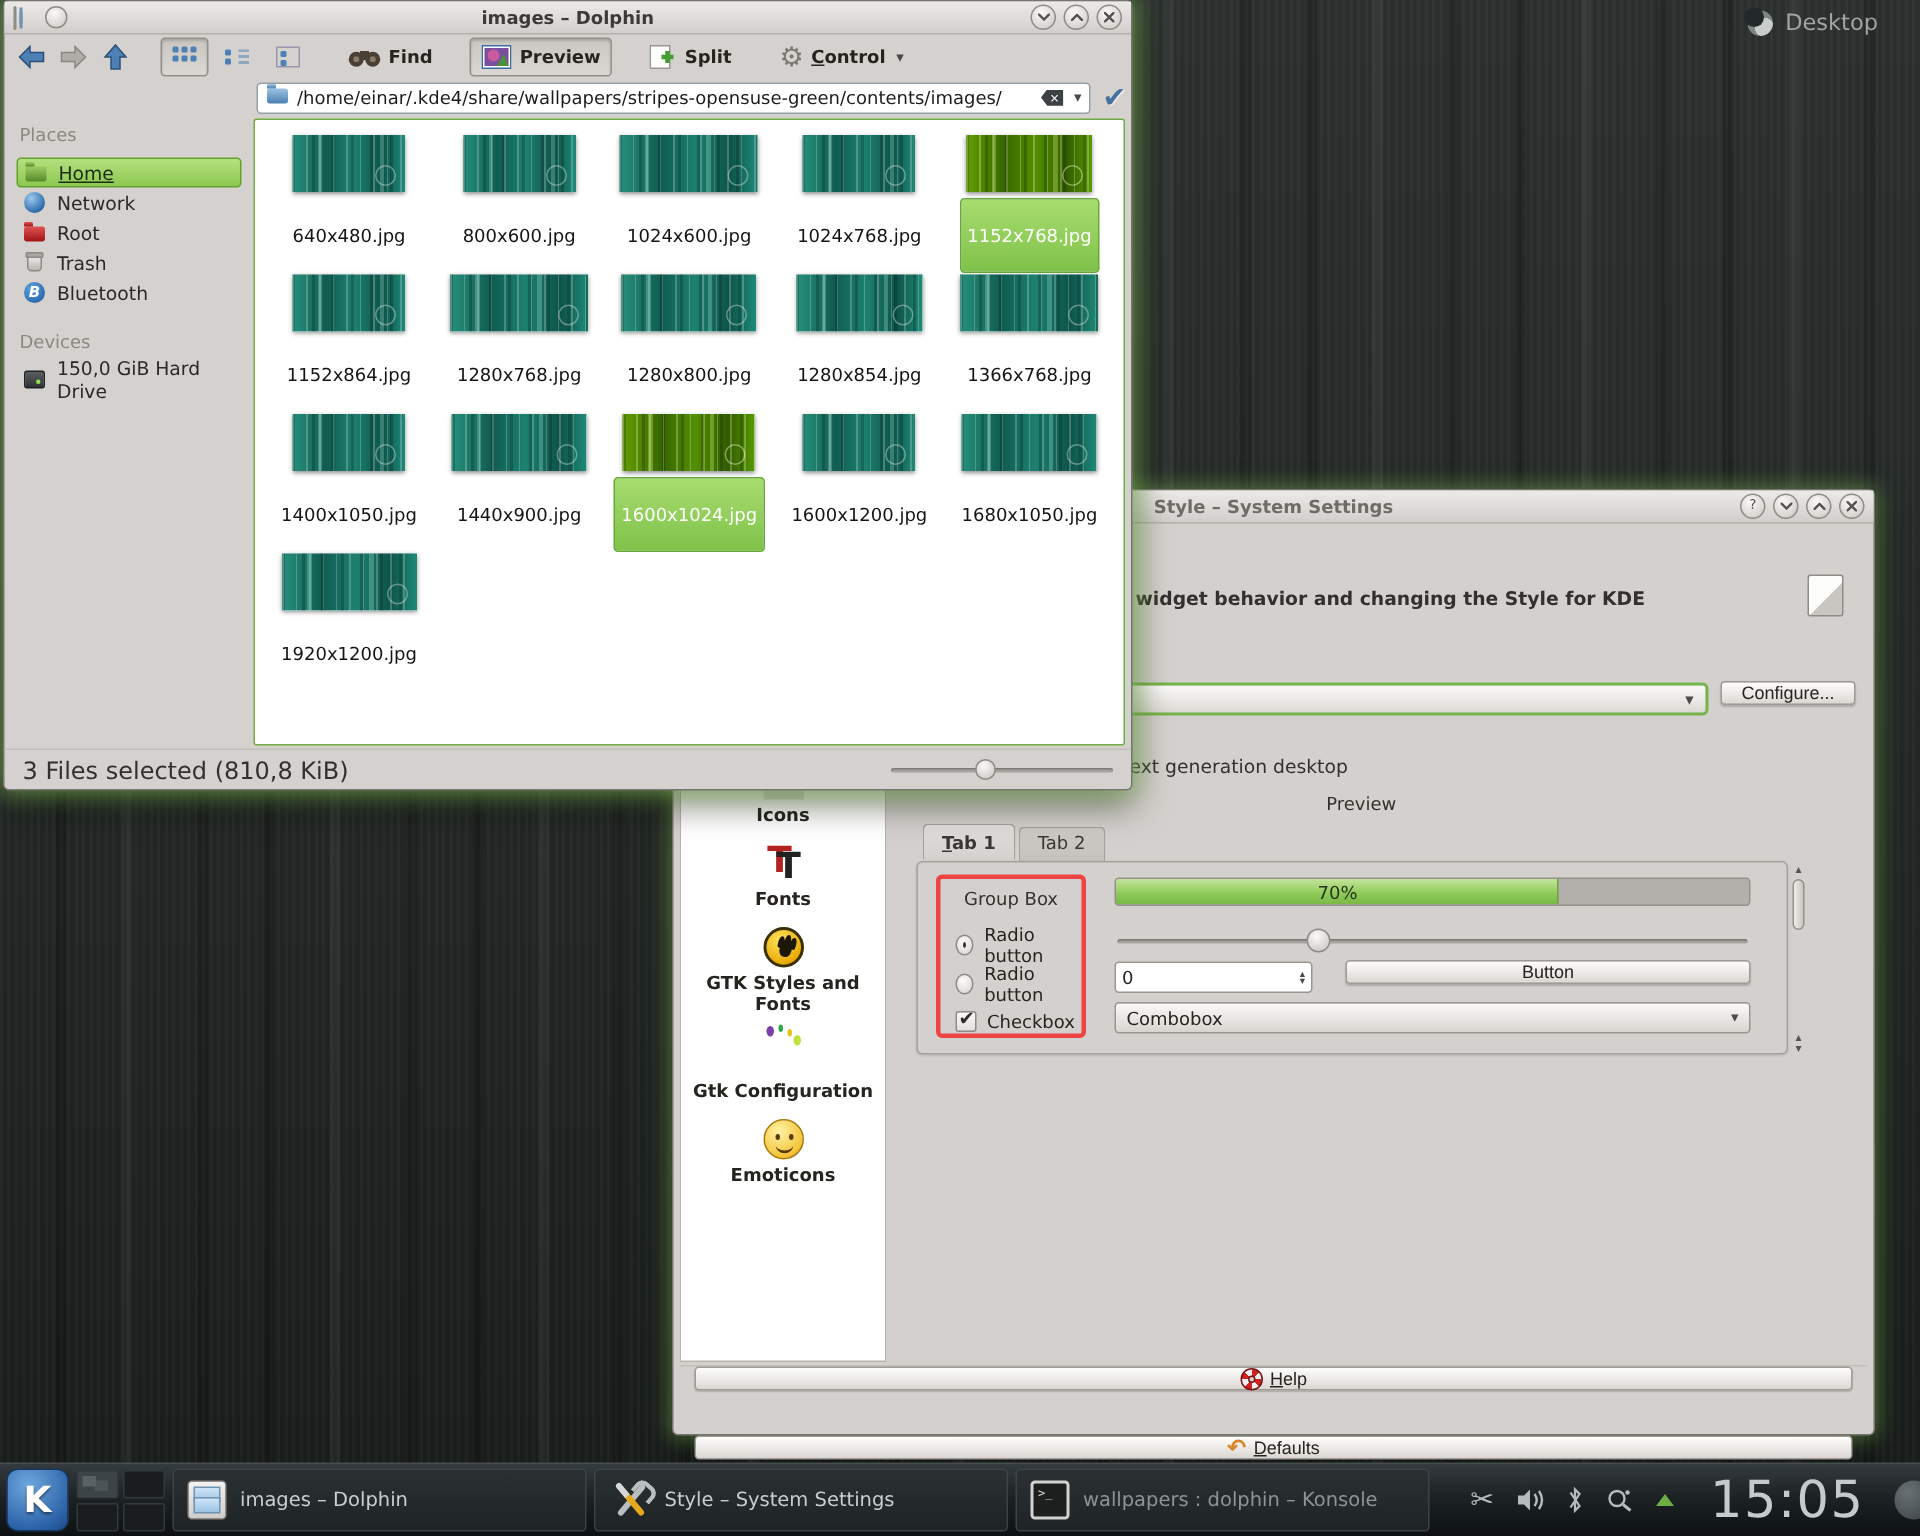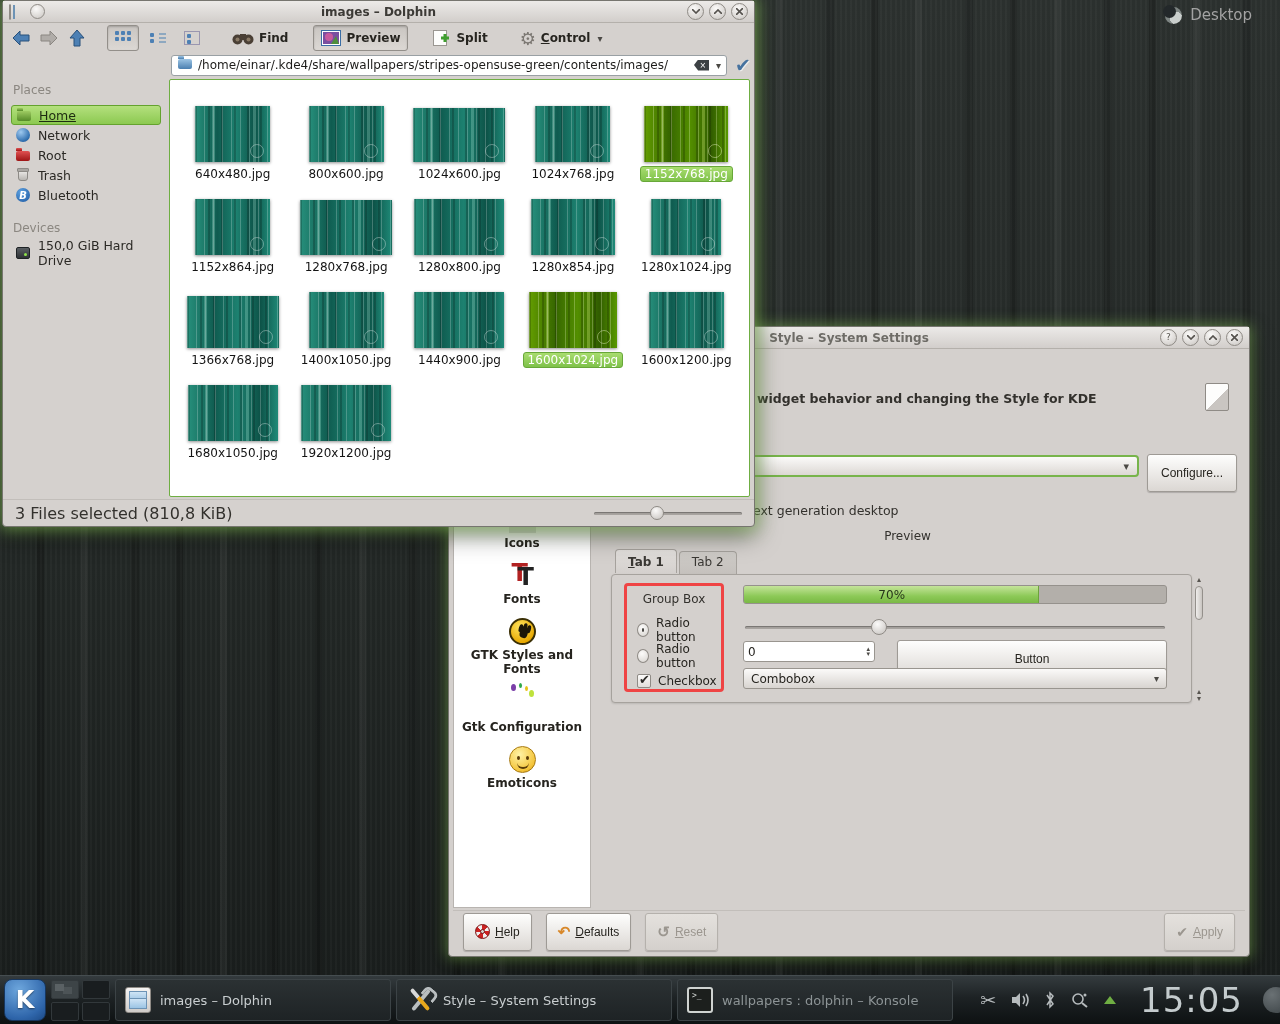--- a/index.html
+++ b/index.html
@@ -13,21 +13,21 @@
       repeating-linear-gradient(90deg, transparent 0 37px, rgba(0,0,0,0.22) 37px 44px, transparent 44px 81px, rgba(255,255,255,0.045) 81px 88px, transparent 88px 131px, rgba(0,0,0,0.16) 131px 139px),
       linear-gradient(180deg,#2b302e 0%,#222725 55%,#181c1b 100%);
   }
 
   
   .obtn {
     display:inline-flex; align-items:center; gap:5px; justify-content:center;
     background:linear-gradient(#fefefd,#dbd7d3);
     border:1px solid #9e9a95; border-radius:3px;
     box-shadow:0 1px 1px rgba(0,0,0,.18);
-    font-size:12px; color:#26241f; padding:2px 11px; height:38px;
+    font-size:12px; color:#26241f; padding:2px 11px; height:16px;
   }
   .obtn.disabled { color:#9b968f; background:linear-gradient(#e4e1dd,#d4d0cc); border-color:#b5b1ac; }
   .accel::first-letter { text-decoration:underline; }
 
   .round-btn {
     width:17px; height:17px; border-radius:50%;
     background:radial-gradient(circle at 40% 30%,#fbfaf9,#c9c5c1);
     border:1px solid #8f8b86; display:flex; align-items:center; justify-content:center;
     color:#55524e; font-size:9px; line-height:1;
   }
@@ -94,21 +94,21 @@
   .thumb {
     background:
       repeating-linear-gradient(90deg, rgba(255,255,255,.22) 0 1px, transparent 1px 9px),
       repeating-linear-gradient(90deg, rgba(0,0,0,.20) 0 2px, transparent 2px 13px),
       repeating-linear-gradient(90deg, transparent 0 17px, rgba(190,255,235,.25) 17px 20px, transparent 20px 41px),
       linear-gradient(90deg,#27907c,#0f5c50 30%,#1d8170 55%,#0d5348 80%,#1f8a78);
     box-shadow:0 1px 3px rgba(0,0,0,.45); position:relative;
   }
   .thumb::after { content:""; position:absolute; right:6px; bottom:4px; width:12px; height:12px; border:1px solid rgba(255,255,255,.35); border-radius:50%; }
   .file-item.selected .thumb { filter:hue-rotate(-78deg) saturate(1.5) brightness(1.12); }
-  .file-label { font-size:12px; color:#141414; padding:0 4px; border-radius:3px; line-height:16px; }
+  .file-label { font-size:12px; color:#141414; padding:17px 4px; border-radius:3px; line-height:16px; }
   .file-item.selected .file-label { background:linear-gradient(#a8dc6f,#7fc24a); color:#fff; border:1px solid #68a839; line-height:14px; }
 
   .statusbar { position:absolute; left:0; right:0; bottom:0; height:27px; display:flex; align-items:center; padding:0 12px; color:#33312d; font-size:16px; border-top:1px solid #c2beba; }
   .zoom-slider { margin-left:auto; width:148px; height:14px; position:relative; }
   .zoom-slider .track { position:absolute; top:6px; left:0; right:0; height:3px; background:#a8a4a0; border-radius:2px; box-shadow:inset 0 1px 1px rgba(0,0,0,.3); }
   .zoom-slider .handle { position:absolute; top:0; left:38%; width:14px; height:14px; border-radius:50%; background:radial-gradient(circle at 40% 30%,#fbfaf9,#c5c1bd); border:1px solid #8f8b86; }
 
   
   .vm { width:16px; height:14px; position:relative; }
   .vm i { position:absolute; width:4px; height:4px; background:#4d80b4; border-radius:1px; }
@@ -180,21 +180,21 @@
   .spinbox { position:absolute; left:131px; top:66px; width:132px; height:21px; background:#fff; border:1px solid #99958f; border-radius:3px; display:flex; align-items:center; padding:0 4px; font-size:12px; }
   .spin-arrows { margin-left:auto; display:flex; flex-direction:column; font-size:7px; line-height:5px; color:#4b4945; }
   #pv-button { position:absolute; left:285px; top:65px; right:24px; }
   .pv-combo { position:absolute; left:131px; top:93px; right:24px; height:21px; background:linear-gradient(#fbfaf9,#d8d4d0); border:1px solid #99958f; border-radius:3px; display:flex; align-items:center; padding:0 7px; font-size:12px; }
   .pv-combo .arrow { margin-left:auto; font-size:10px; color:#4b4945; }
 
   .vscroll { position:absolute; right:-14px; top:0; width:12px; bottom:0; display:flex; flex-direction:column; align-items:center; font-size:8px; color:#57544f; }
   .vscroll .vhandle { width:8px; height:34px; border-radius:4px; background:linear-gradient(90deg,#efedeb,#c9c5c1); border:1px solid #94908b; margin-top:2px; }
   .vscroll .bottom-arrows { margin-top:auto; display:flex; flex-direction:column; line-height:7px; }
 
-  .ss-footer { position:absolute; left:2px; right:2px; bottom:2px; height:42px; border-top:1px solid #c2beba; display:flex; align-items:center; padding:0 10px; gap:14px; }
+  .ss-footer { position:absolute; left:2px; right:2px; bottom:2px; height:42px; border-top:1px solid #c2beba; display:flex; padding:0 10px; gap:30px;flex-direction:column; }
   .lifebuoy { width:15px; height:15px; border-radius:50%; background:conic-gradient(#cc2222 0 45deg,#eee 45deg 90deg,#cc2222 90deg 135deg,#eee 135deg 180deg,#cc2222 180deg 225deg,#eee 225deg 270deg,#cc2222 270deg 315deg,#eee 315deg); border:1px solid #7a1111; position:relative; }
   .lifebuoy::after { content:""; position:absolute; inset:4px; border-radius:50%; background:#d4d0cd; border:1px solid #7a1111; }
   .ic-undo { color:#d8882a; font-weight:bold; font-size:15px; }
   .ic-reset { color:#9b968f; font-weight:bold; font-size:15px; }
   .ic-apply { color:#9b968f; font-size:14px; }
   #apply-btn { margin-left:auto; }
 
   
   #taskbar { position:absolute; left:0; right:0; bottom:0; height:49px; z-index:50;
     background:linear-gradient(#343b3e,#1d2224 45%,#0d1112);
@@ -566,24 +566,20 @@
     <div class="thumb" style="width: 90px; height: 56px;"></div>
     <div class="file-label">1280x800.jpg</div>
   </div>
 
   <div class="file-item">
     <div class="thumb" style="width: 84px; height: 56px;"></div>
     <div class="file-label">1280x854.jpg</div>
   </div>
 
 
-  <div class="file-item">
-    <div class="thumb" style="width: 70px; height: 56px;"></div>
-    <div class="file-label">1280x1024.jpg</div>
-  </div>
 
   <div class="file-item">
     <div class="thumb" style="width: 92px; height: 52px;"></div>
     <div class="file-label">1366x768.jpg</div>
   </div>
 
   <div class="file-item">
     <div class="thumb" style="width: 75px; height: 56px;"></div>
     <div class="file-label">1400x1050.jpg</div>
   </div>

